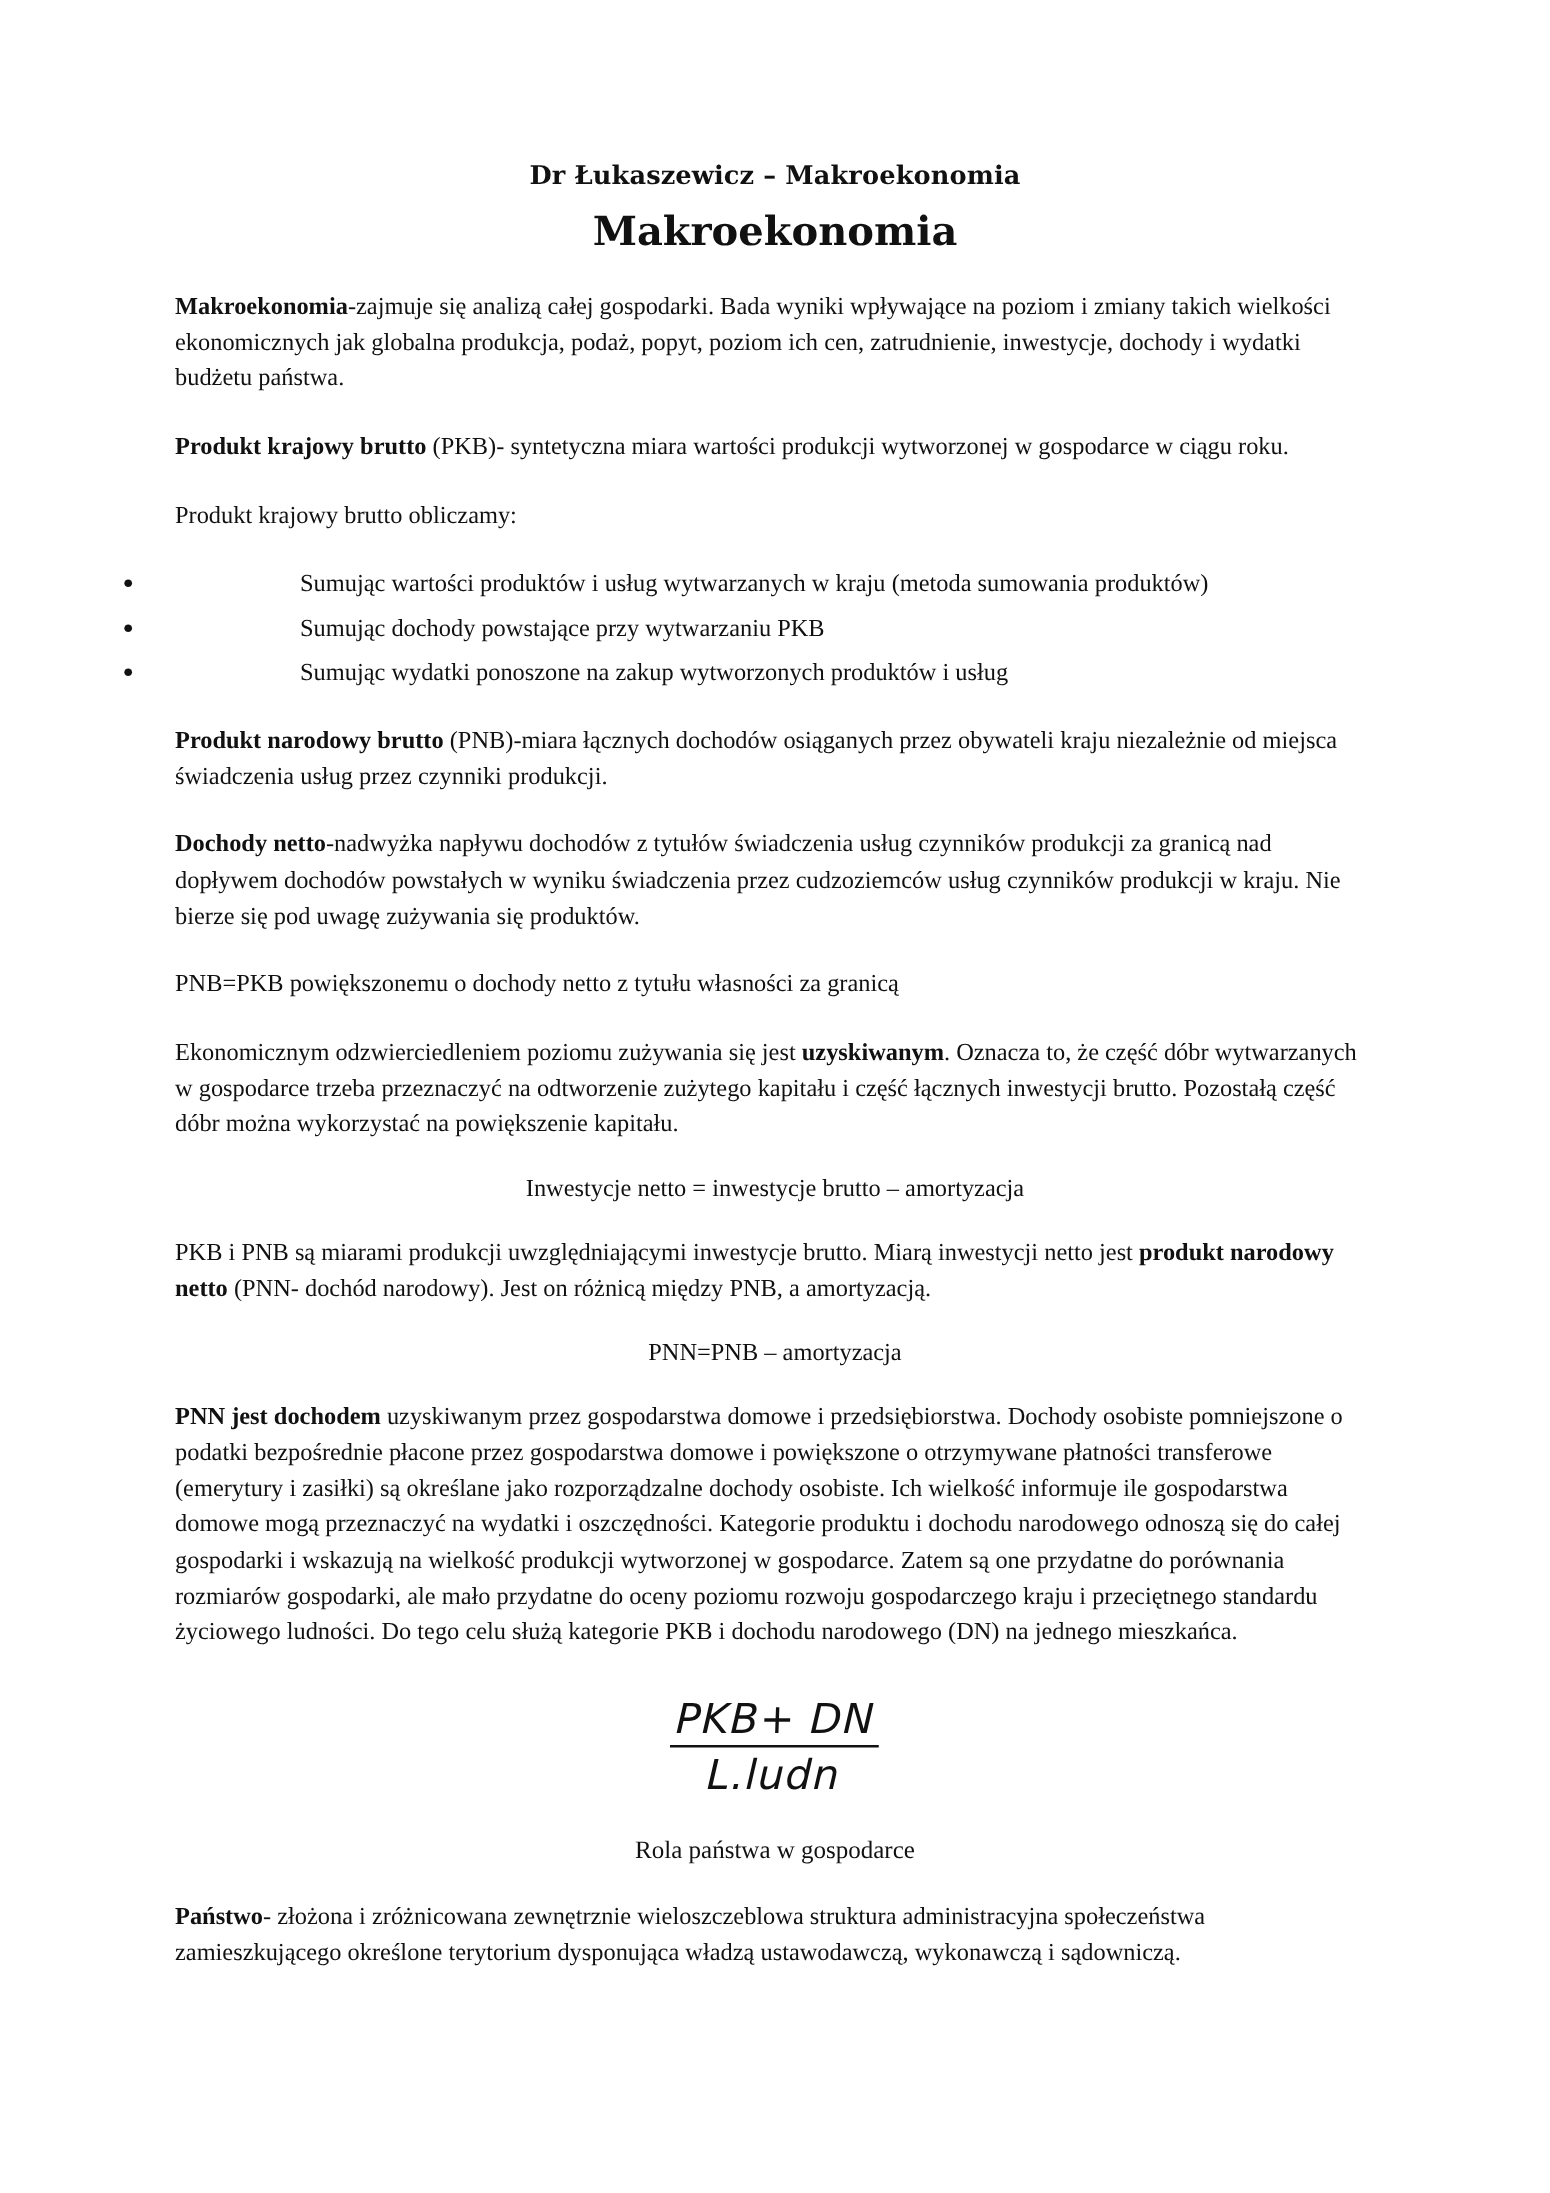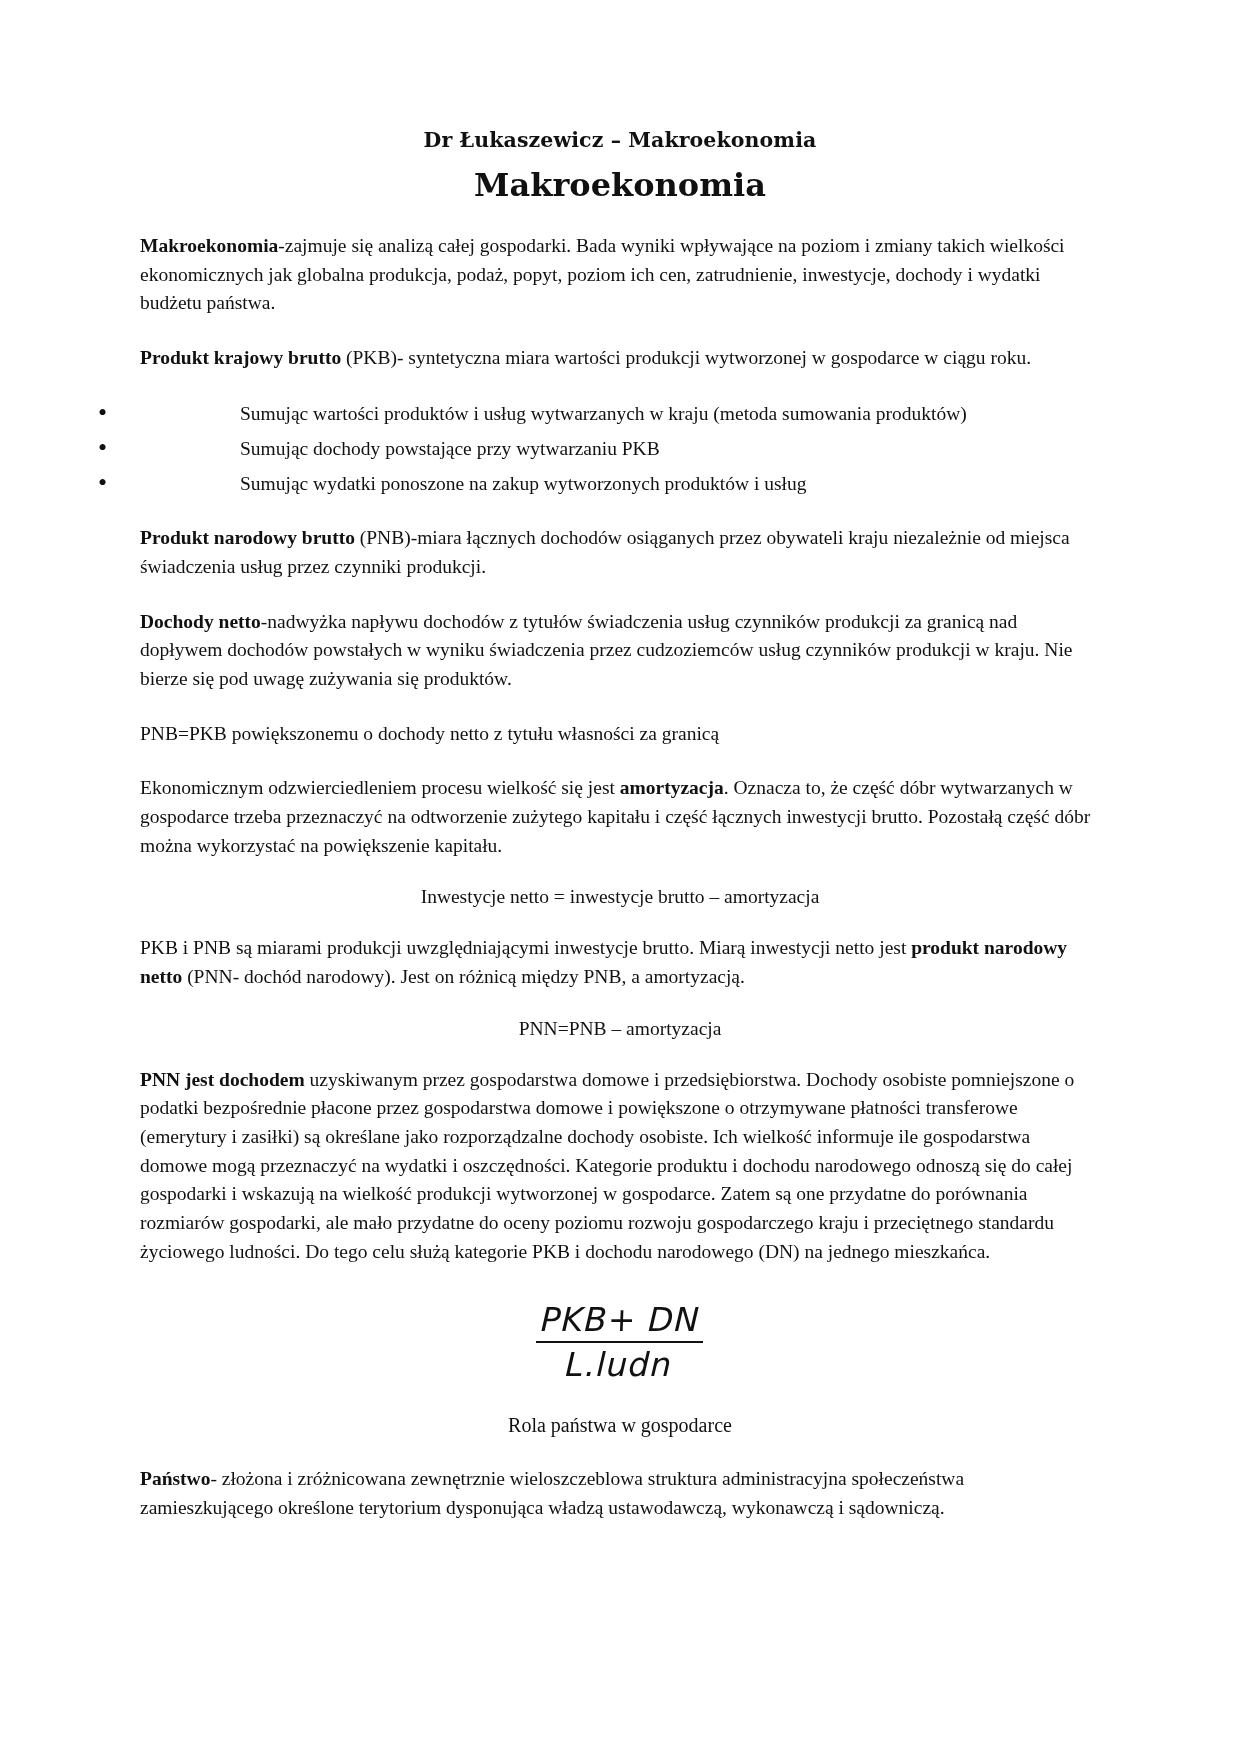--- a/index.html
+++ b/index.html
@@ -108,34 +108,35 @@
 <div class="page">
 
   <div class="doc-header">Dr Łukaszewicz – Makroekonomia</div>
 
   <h1 class="doc-title">Makroekonomia</h1>
 
   <p class="para"><span class="b">Makroekonomia</span><span>-zajmuje się analizą całej gospodarki. Bada wyniki wpływające na poziom i zmiany takich wielkości ekonomicznych jak globalna produkcja, podaż, popyt, poziom ich cen, zatrudnienie, inwestycje, dochody i wydatki budżetu państwa.</span></p>
 
   <p class="para"><span class="b">Produkt krajowy brutto</span><span> (PKB)- syntetyczna miara wartości produkcji wytworzonej w gospodarce w ciągu roku.</span></p>
 
+  <p class="para">Produkt krajowy brutto obliczamy:</p>
 
   <ul class="bullets">
     <li>Sumując wartości produktów i usług wytwarzanych w kraju (metoda sumowania produktów)</li>
     <li>Sumując dochody powstające przy wytwarzaniu PKB</li>
     <li>Sumując wydatki ponoszone na zakup wytworzonych produktów i usług</li>
   </ul>
 
   <p class="para"><span class="b">Produkt narodowy brutto</span><span> (PNB)-miara łącznych dochodów osiąganych przez obywateli kraju niezależnie od miejsca świadczenia usług przez czynniki produkcji.</span></p>
 
   <p class="para"><span class="b">Dochody netto</span><span>-nadwyżka napływu dochodów z tytułów świadczenia usług czynników produkcji za granicą nad dopływem dochodów powstałych w wyniku świadczenia przez cudzoziemców usług czynników produkcji w kraju. Nie bierze się pod uwagę zużywania się produktów.</span></p>
 
   <p class="para">PNB=PKB powiększonemu o dochody netto z tytułu własności za granicą</p>
 
-  <p class="para"><span>Ekonomicznym odzwierciedleniem procesu wielkość się jest </span><span class="b">amortyzacja</span><span>. Oznacza to, że część dóbr wytwarzanych w gospodarce trzeba przeznaczyć na odtworzenie zużytego kapitału i część łącznych inwestycji brutto. Pozostałą część dóbr można wykorzystać na powiększenie kapitału.</span></p>
+  <p class="para"><span>Ekonomicznym odzwierciedleniem poziomu zużywania się jest </span><span class="b">uzyskiwanym</span><span>. Oznacza to, że część dóbr wytwarzanych w gospodarce trzeba przeznaczyć na odtworzenie zużytego kapitału i część łącznych inwestycji brutto. Pozostałą część dóbr można wykorzystać na powiększenie kapitału.</span></p>
 
   <p class="center-line">Inwestycje netto = inwestycje brutto – amortyzacja</p>
 
   <p class="para"><span>PKB i PNB są miarami produkcji uwzględniającymi inwestycje brutto. Miarą inwestycji netto jest </span><span class="b">produkt narodowy netto</span><span> (PNN- dochód narodowy). Jest on różnicą między PNB, a amortyzacją.</span></p>
 
   <p class="center-line">PNN=PNB – amortyzacja</p>
 
   <p class="para"><span class="b">PNN jest dochodem</span><span> uzyskiwanym przez gospodarstwa domowe i przedsiębiorstwa. Dochody osobiste pomniejszone o podatki bezpośrednie płacone przez gospodarstwa domowe i powiększone o otrzymywane płatności transferowe (emerytury i zasiłki) są określane jako rozporządzalne dochody osobiste. Ich wielkość informuje ile gospodarstwa domowe mogą przeznaczyć na wydatki i oszczędności. Kategorie produktu i dochodu narodowego odnoszą się do całej gospodarki i wskazują na wielkość produkcji wytworzonej w gospodarce. Zatem są one przydatne do porównania rozmiarów gospodarki, ale mało przydatne do oceny poziomu rozwoju gospodarczego kraju i przeciętnego standardu życiowego ludności. Do tego celu służą kategorie PKB i dochodu narodowego (DN) na jednego mieszkańca.</span></p>
 
   <div class="formula">

